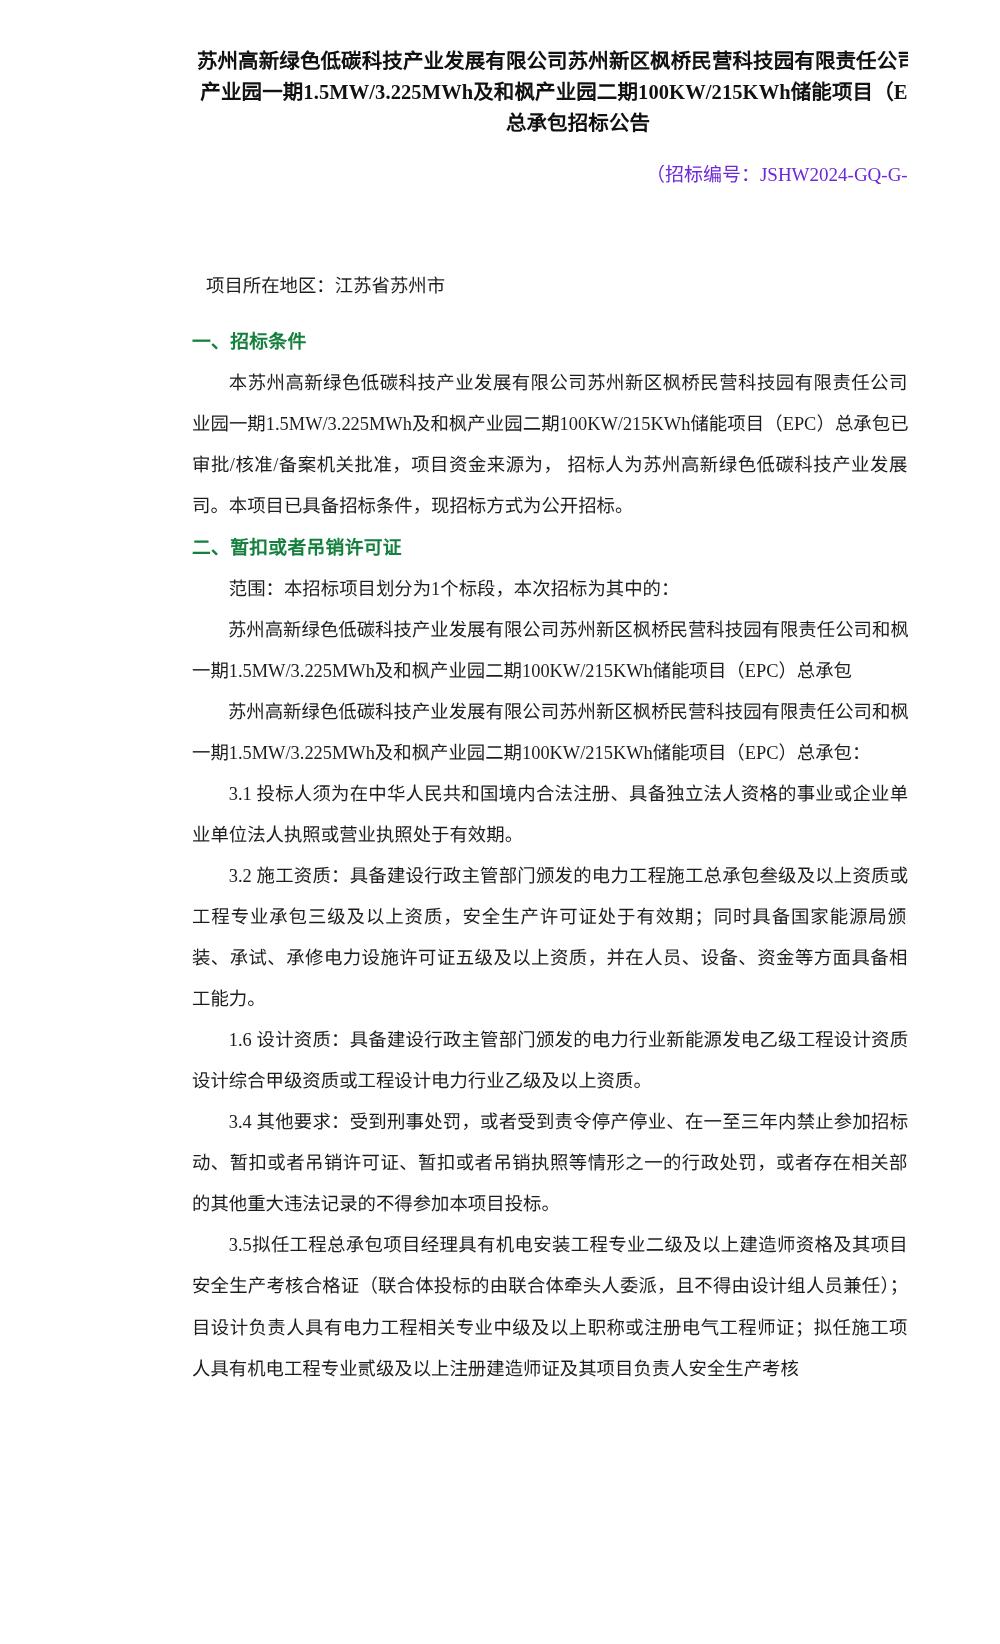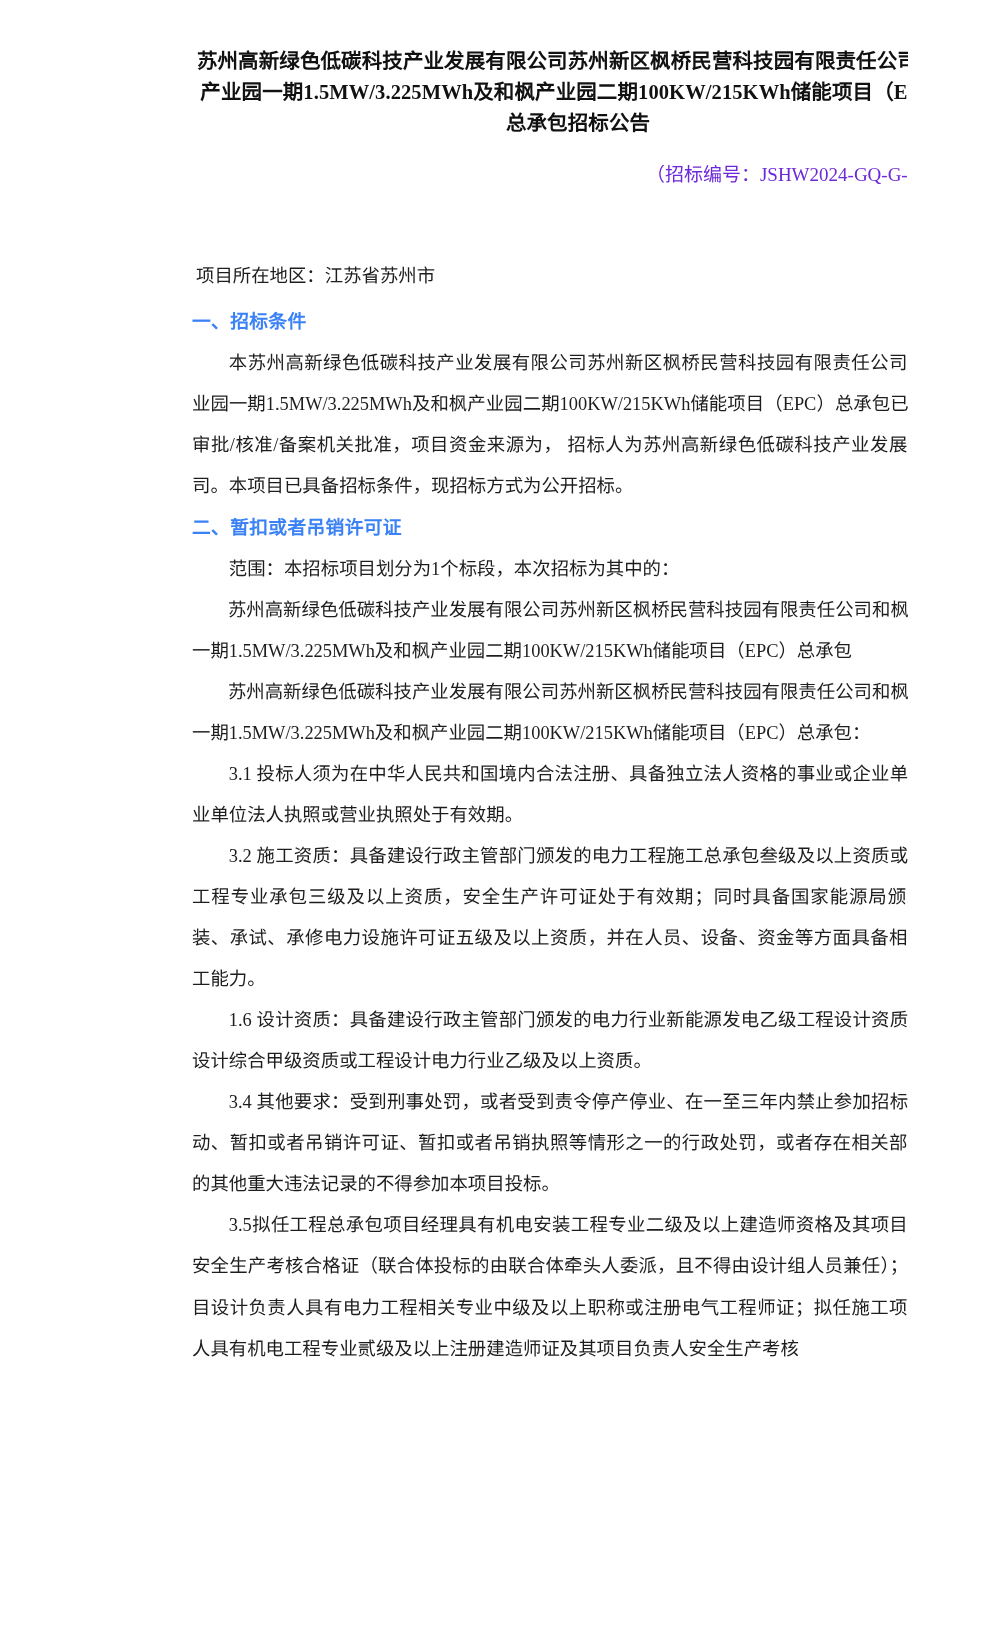--- a/index.html
+++ b/index.html
@@ -47,31 +47,31 @@
     line-height: 1.5;
     text-align: right;
     color: #6d28d9;
   }
 
   
   .body-block {
     padding-top: 62px;
   }
   p.meta {
-    margin: 4px;
+    margin: 14px;
     font-size: 18.4px;
     line-height: 2.23;
     color: #1d1d1d;
   }
   h2.section {
     margin: 0;
     font-size: 18.8px;
     font-weight: bold;
     line-height: 2.23;
-    color: #3b82f6;
+    color: #15803d;
     letter-spacing: 0.3px;
   }
   .indent1 { text-indent: 2em; }
   .indent-sub { text-indent: 1.95em; }
   .para {
     margin: 0;
     font-size: 18.4px;
     line-height: 2.23;
     text-align: justify;
     text-justify: inter-ideograph;

